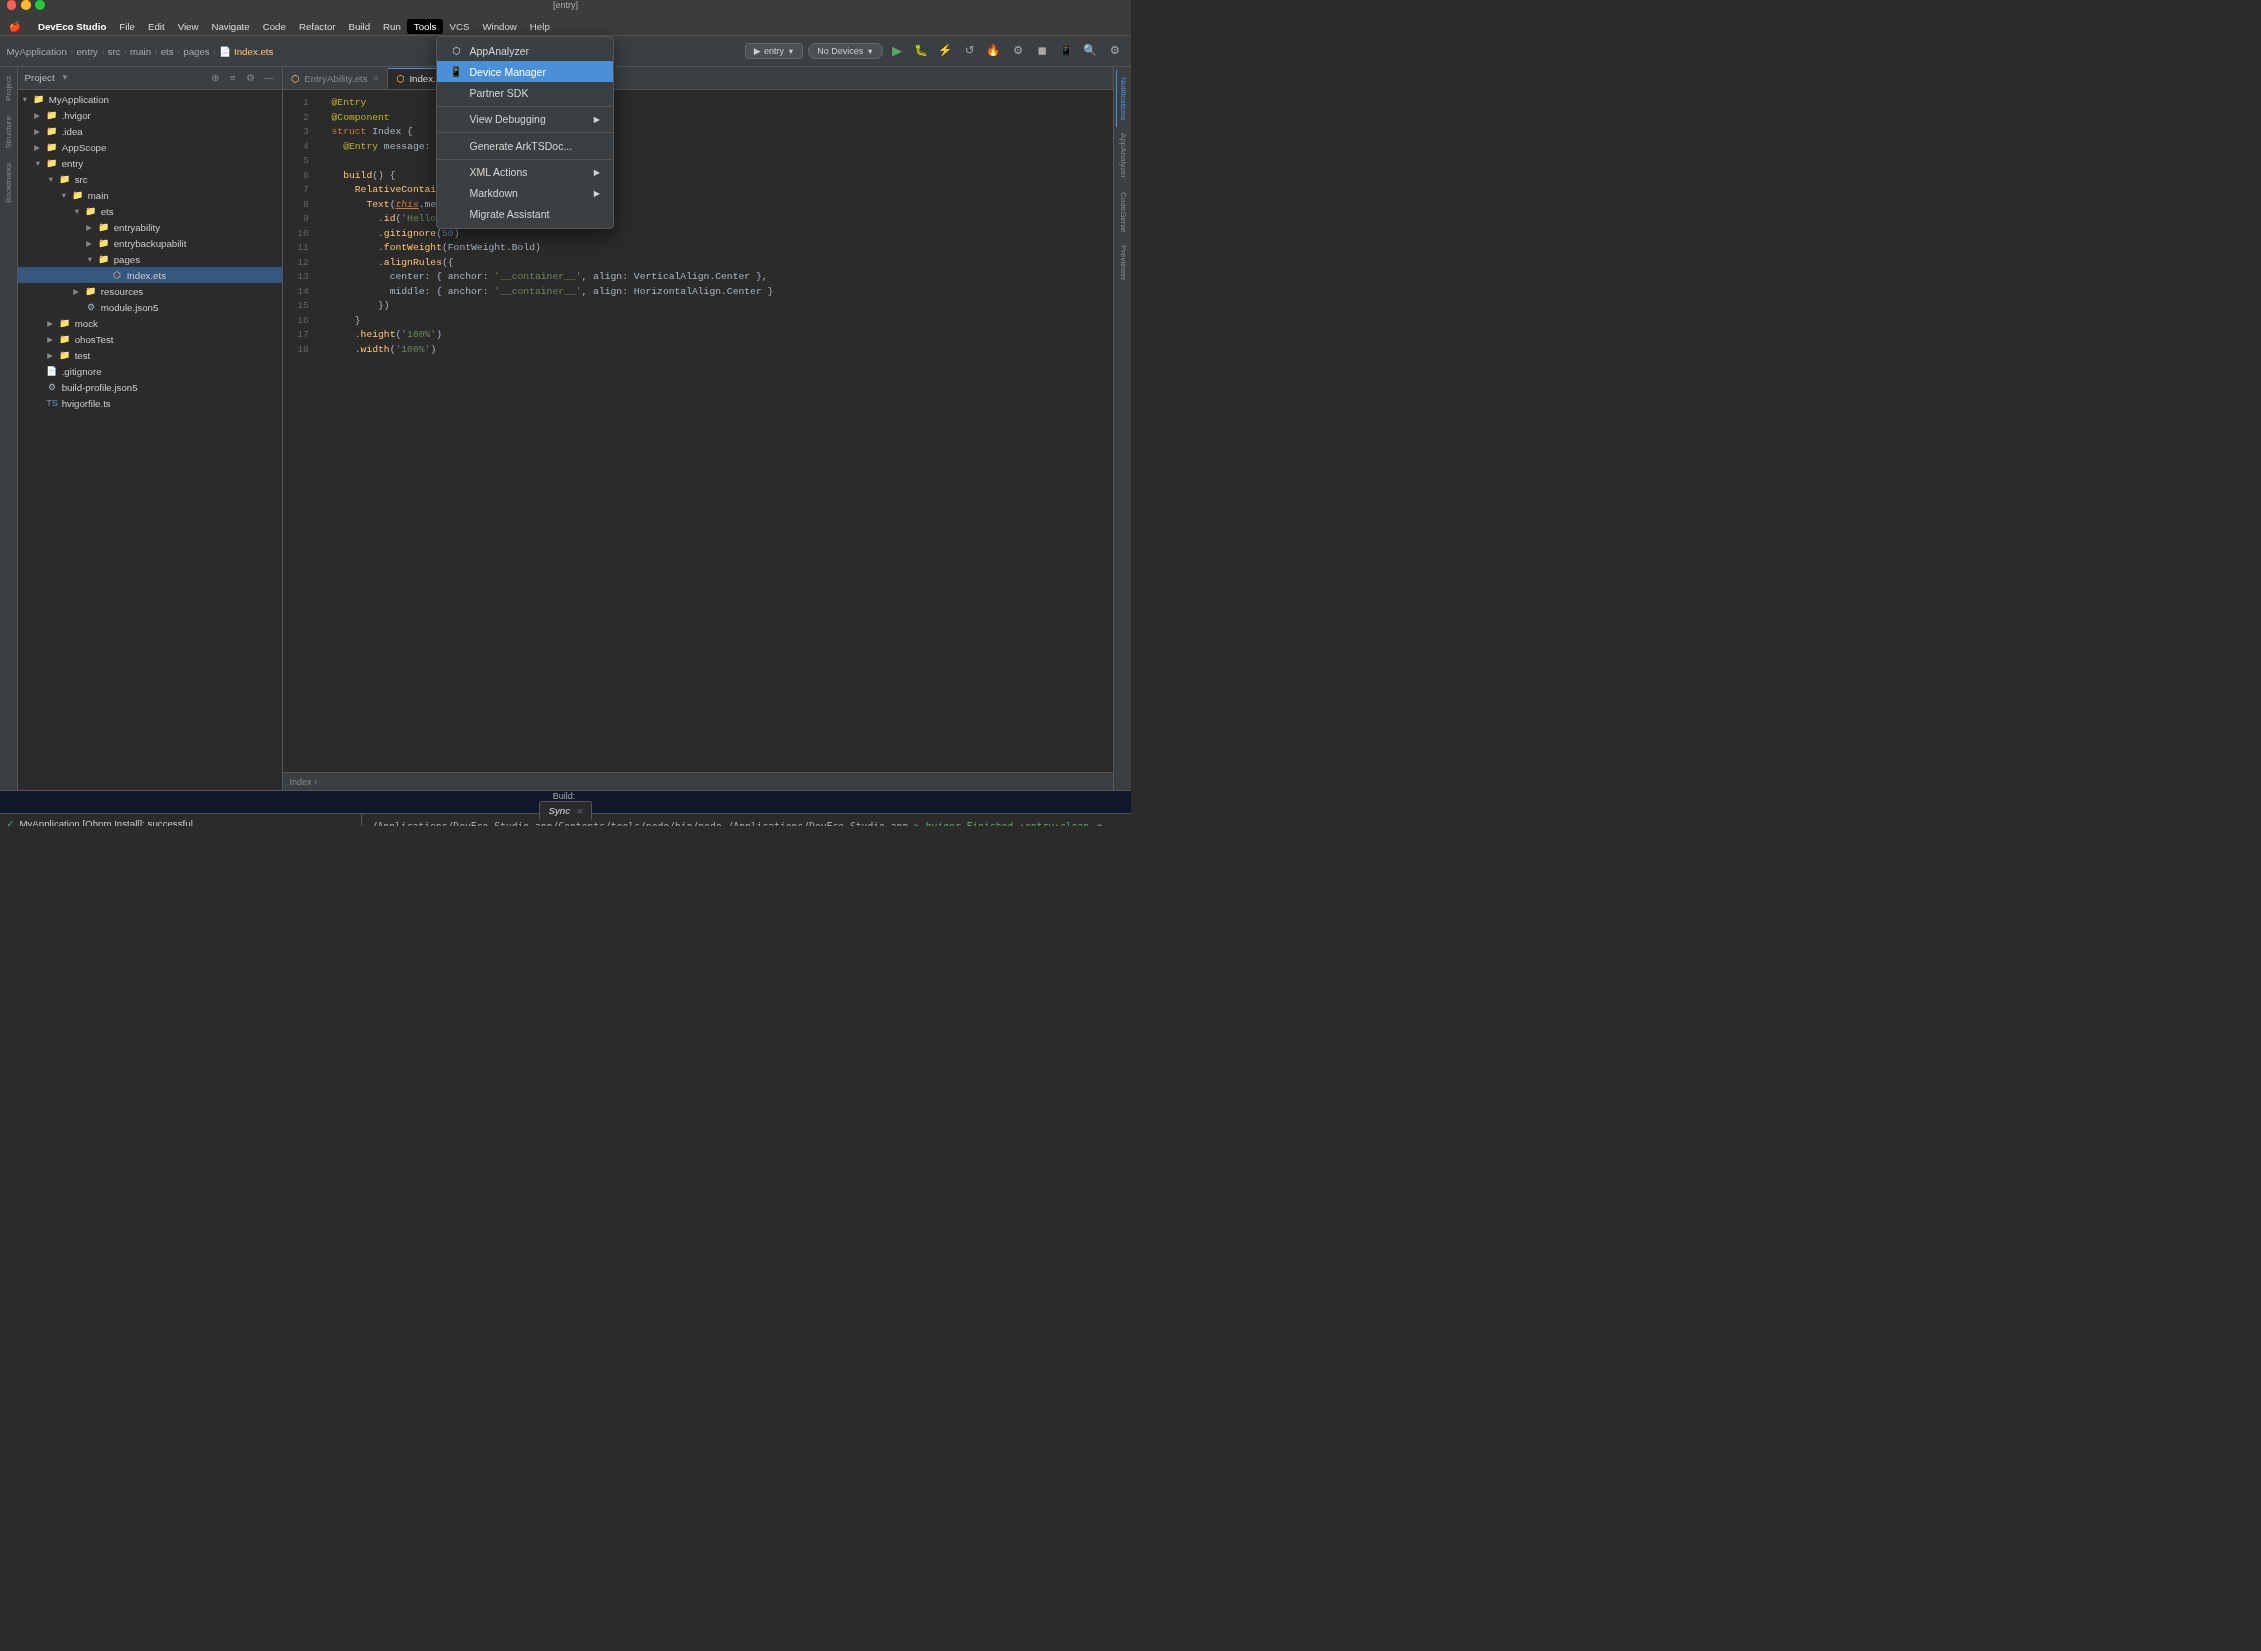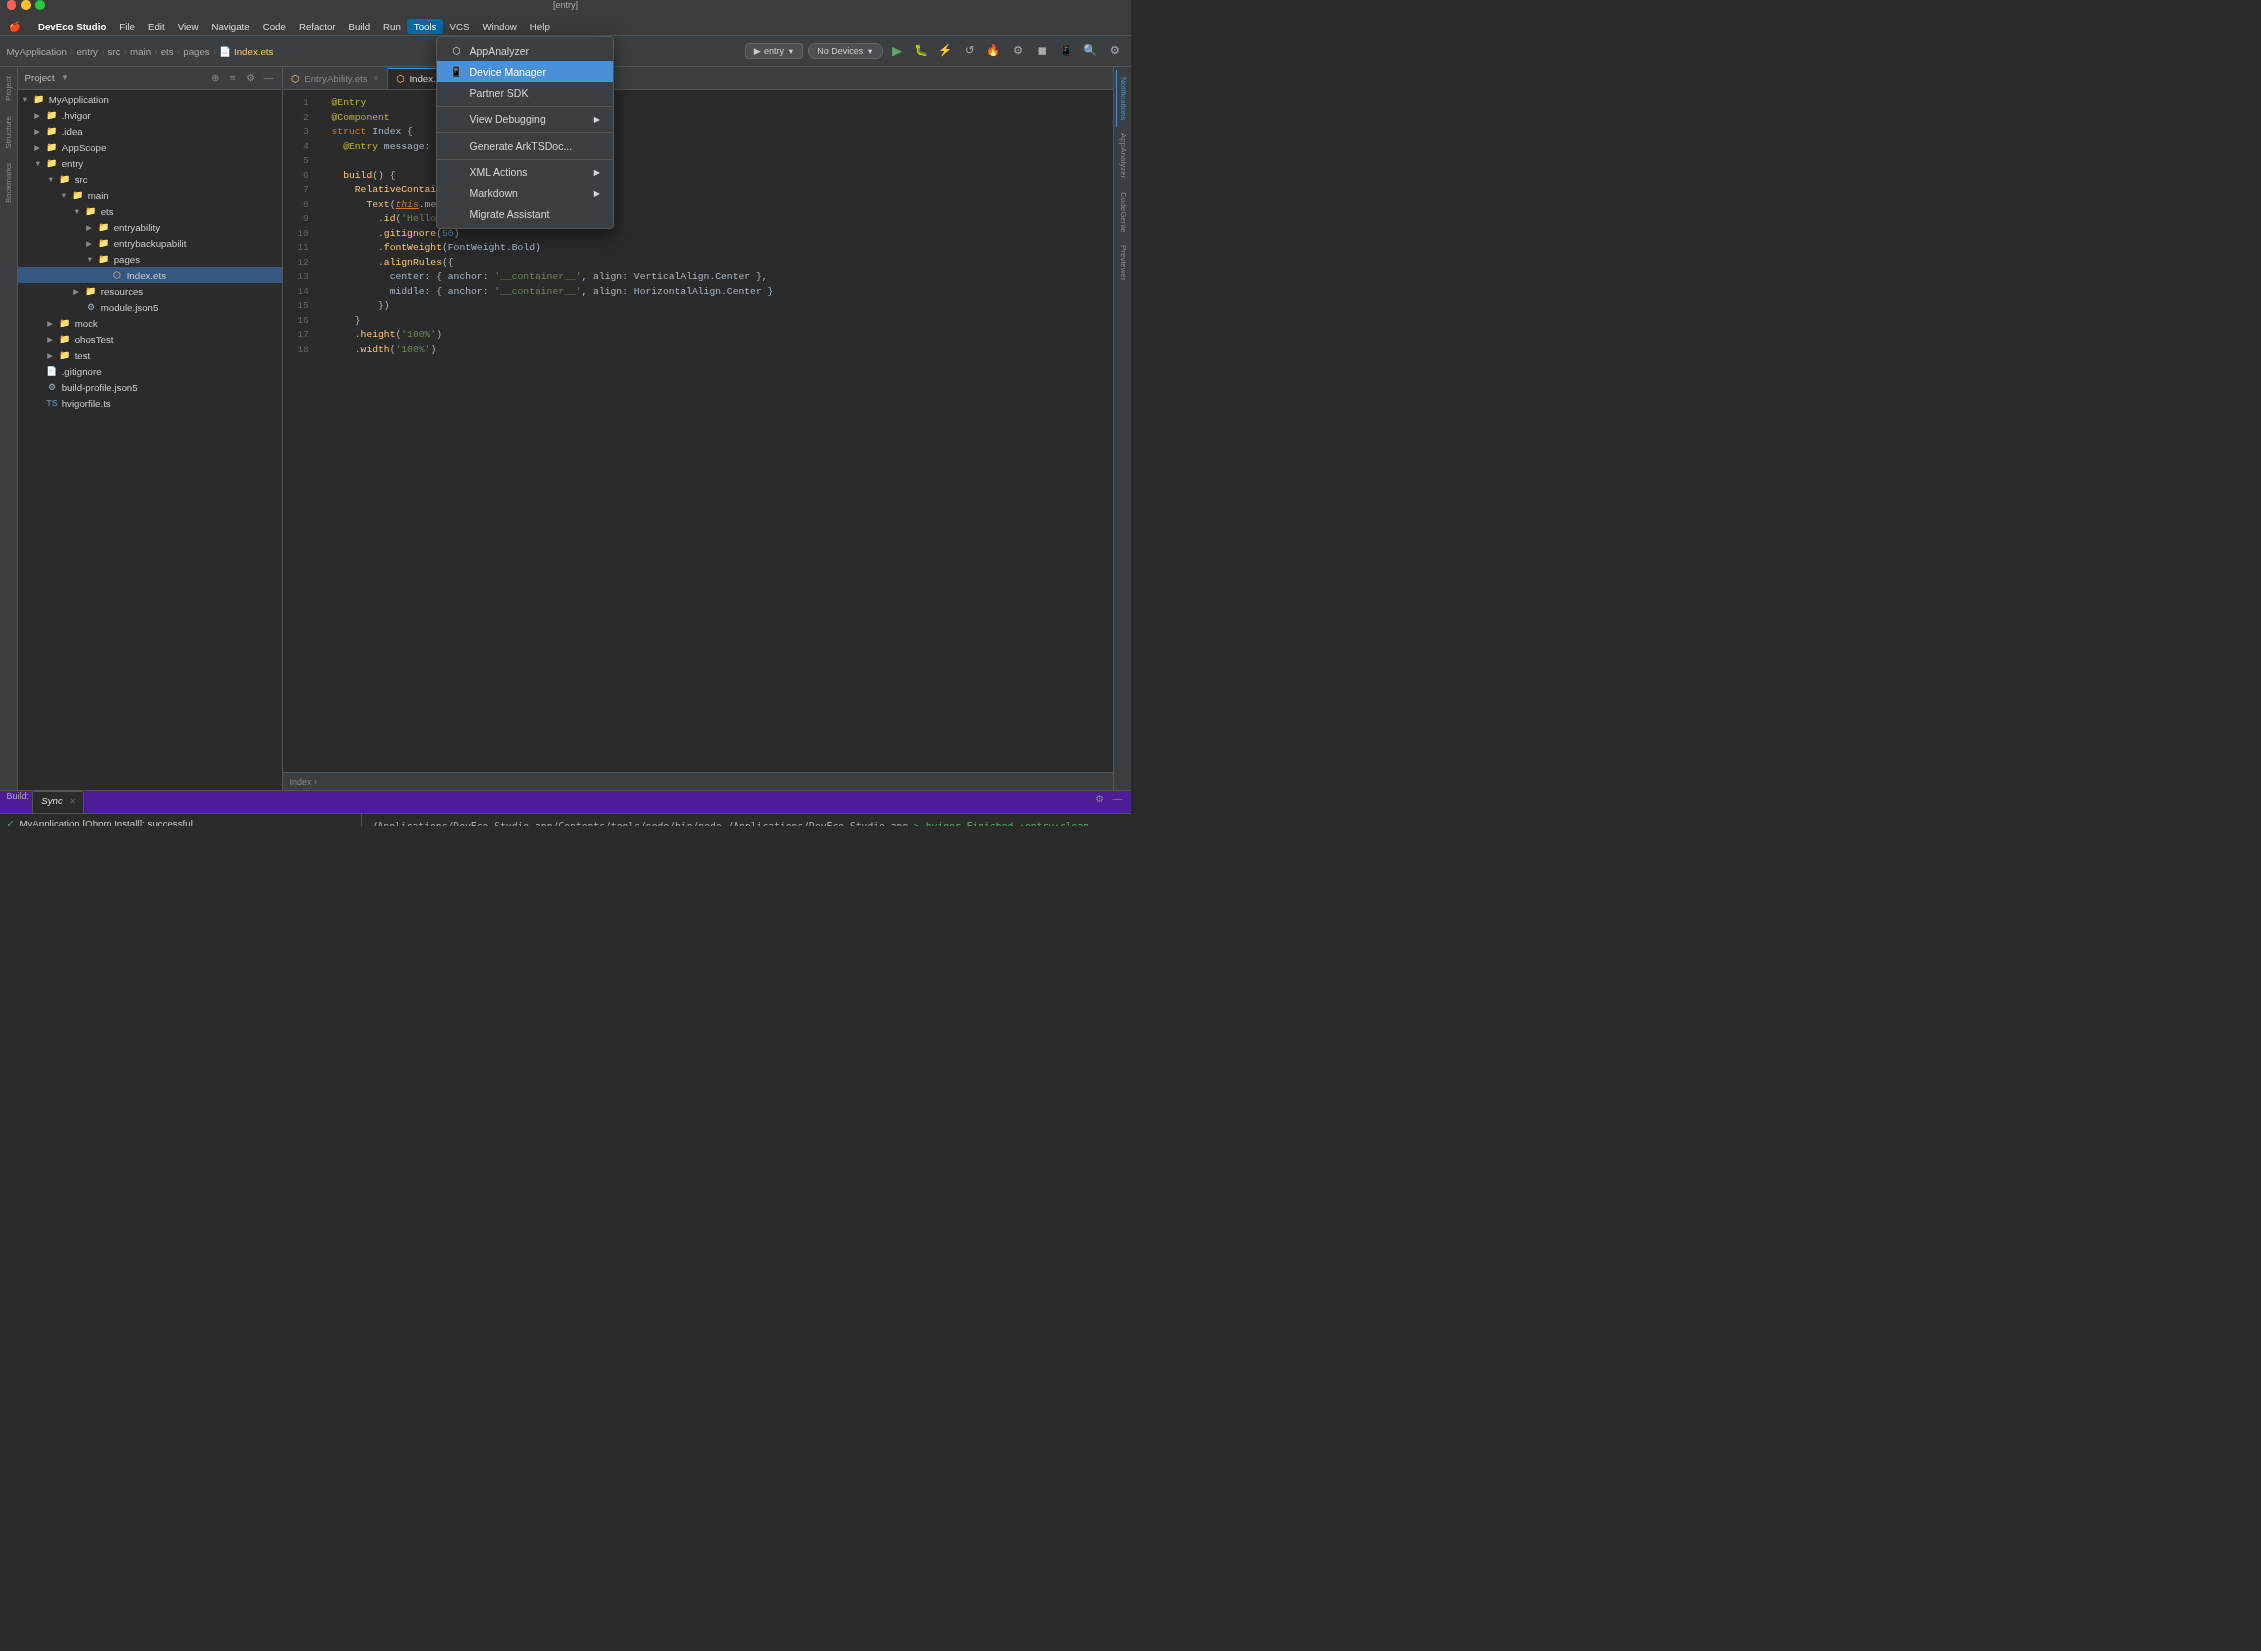--- a/index.html
+++ b/index.html
@@ -62,21 +62,21 @@
       position: relative;
       z-index: 999;
     }
     .menu-item {
       padding: 1.6px 6.5px;
       font-size: 9.7px;
       color: #ddd;
       cursor: pointer;
       border-radius: 2.4px;
     }
-    .menu-item.active { background: #0369a1; color: white; }
+    .menu-item.active { background: #000000; color: white; }
     .app-name { font-weight: bold; color: #fff; }
 
     
     .toolbar {
       height: 31px;
       background: #3c3f41;
       display: flex;
       align-items: center;
       padding: 0 6.5px;
       gap: 4.8px;
@@ -338,25 +338,27 @@
     
     .bottom-panel {
       height: 234px;
       border-top: 0.8px solid #555;
       background: #2b2b2b;
       display: flex;
       flex-direction: column;
     }
     .bottom-tabs {
       height: 22.6px;
-      background: #4c1d95;
-      display: flex;
+      background: #0f172a;
+      display: flex;
+      align-items: center;
       padding: 0 6.5px;
       gap: 0;
       border-bottom: 0.8px solid #555;
+      flex-direction: column;
     }
     .bottom-tab {
       padding: 3.2px 8px;
       font-size: 9.7px;
       color: #888;
       cursor: pointer;
       border-radius: 2.4px 2.4px 0 0;
       font-style: italic;
     }
     .bottom-tab.active {

